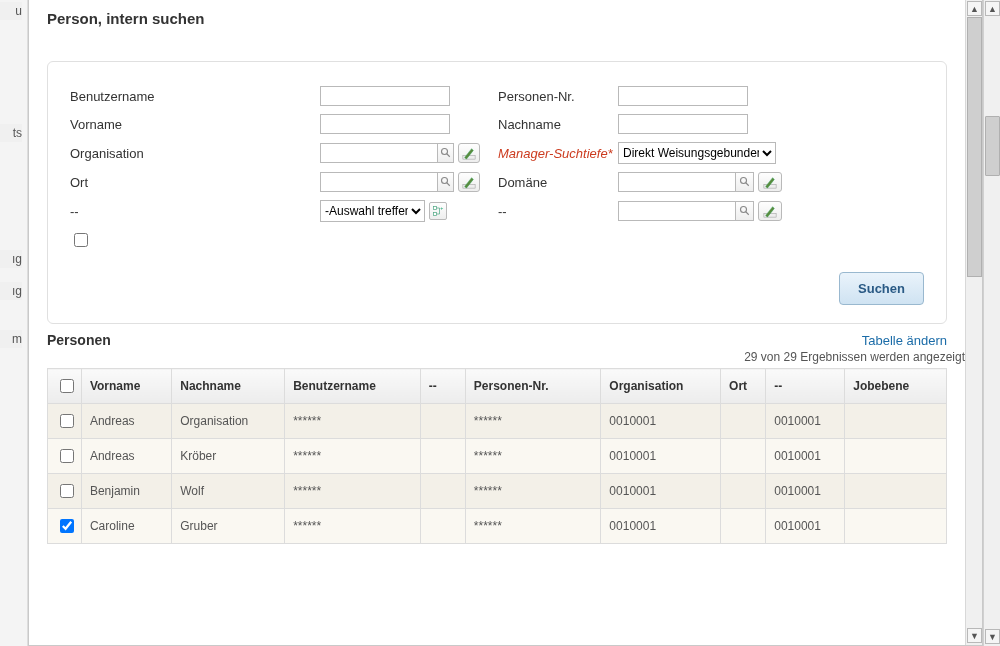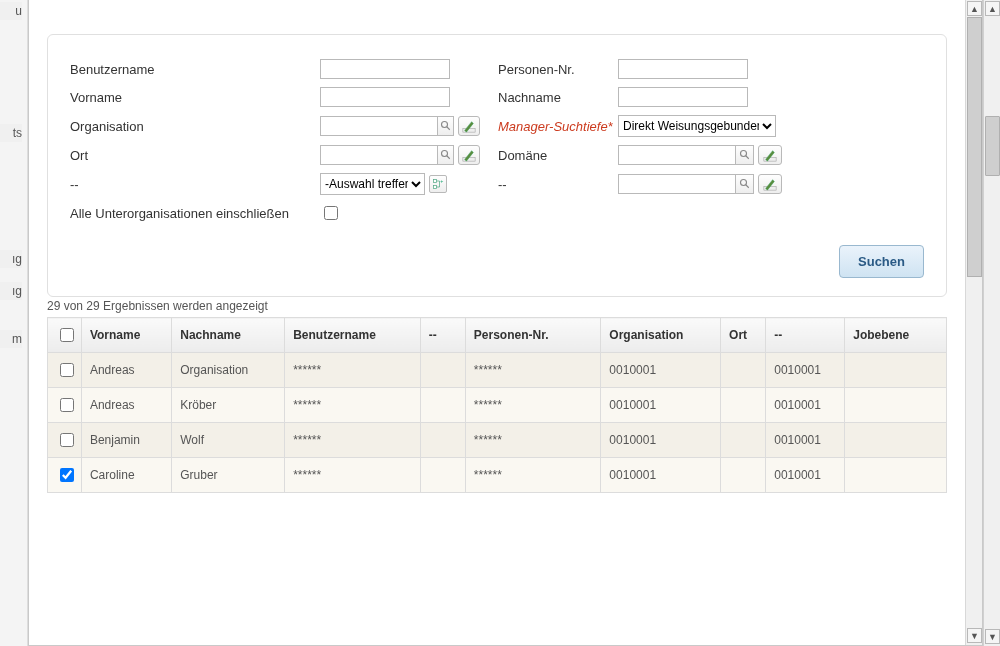--- a/index.html
+++ b/index.html
@@ -32,21 +32,21 @@
   .select.med { width:105px;}
   .tree-icon { width:18px; height:18px; margin-left:4px; border:1px solid #b9b9b9; background:linear-gradient(#fefefe,#eee); display:flex; align-items:center; justify-content:center; cursor:pointer; border-radius:2px;}
   .tree-icon svg { width:12px; height:12px;}
   .chk { width:14px; height:14px; }
   .search-row { text-align:right; margin-top:22px;}
   .btn { display:inline-block; padding:8px 18px; border:1px solid #99b8cf; border-radius:4px; background:linear-gradient(#eaf3fb,#cfe3f2); color:#2a5a85; font-weight:bold; font-size:13px; cursor:pointer;}
   .actions-bar { margin:18px 18px 0 18px;}
   .section-hdr { display:flex; align-items:baseline; justify-content:space-between; margin:8px 18px 0 18px;}
   .section-title { font-weight:bold; font-size:14px; color:#333;}
   .link { color:#1b6ca8; font-size:13px; cursor:pointer;}
-  .count { font-size:12px; color:#555; margin:2px 0 4px 18px;}
+  .count { font-size:12px; color:#555; margin:2px 0 4px 18px;text-align:right;}
   table.results { border-collapse:collapse; width:calc(100% - 36px); margin:0 18px; table-layout:fixed;}
   table.results th, table.results td { border:1px solid #dcdcdc; padding:7px 8px; font-size:12px; text-align:left; color:#555; overflow:hidden; text-overflow:ellipsis; white-space:nowrap;}
   table.results th { background:linear-gradient(#fafafa,#ececec); color:#333; font-weight:bold;}
   table.results td { background:#f3f0e8;}
   table.results tr:nth-child(even) td { background:#faf8f2;}
   col.cb { width:30px;}
   col.c-vor { width:80px;}
   col.c-nach { width:100px;}
   col.c-ben { width:120px;}
   col.c-dash1 { width:40px;}
@@ -75,20 +75,21 @@
   </div>
 
   <div class="dialog">
     <div class="dialog-scrollbar">
       <div class="scroll-arrow">▲</div>
       <div class="dialog-scroll-thumb"></div>
       <div class="scroll-arrow" style="position:absolute;bottom:1px;left:0">▼</div>
     </div>
 
     <div class="dialog-inner">
+      <div class="title">Person, intern suchen</div>
 
       <div class="filter-panel">
         <div class="filter-grid">
 
           <div class="fld-label">Benutzername</div>
           <div><input class="txt-input wide" type="text" style=""></div>
           <div></div>
           <div class="fld-label">Personen-Nr.</div>
           <div><input class="txt-input wide" type="text" style=""></div>
           <div></div>
@@ -188,34 +189,37 @@
             </div>
             <div class="edit-icon">
               <svg viewBox="0 0 16 16">
                   <rect x="1" y="11" width="14" height="4" fill="#eee" stroke="#999" stroke-width="0.6"></rect>
                   <path d="M3 13 L11 3 L13 5 L5 15 Z" fill="#5b8a3c" stroke="#3a6" stroke-width="0.5"></path>
                 </svg>
             </div>
           </div>
           <div></div>
 
-          <div class="fld-label">Alle Unterorganisationen einschließen</div>
           <div><input type="checkbox" class="chk" style=""></div>
           <div></div>
             <div></div>
             <div></div>
             <div></div>
         </div>
 
         <div class="search-row">
           <button class="btn">Suchen</button>
         </div>
       </div>
 
 
+      <div class="section-hdr">
+        <div class="section-title">Personen</div>
+        <div class="link">Tabelle ändern</div>
+      </div>
       <div class="count">29 von 29 Ergebnissen werden angezeigt</div>
 
       <table class="results">
         <colgroup>
           <col class="cb">
             <col class="c-vor">
             <col class="c-nach">
             <col class="c-ben">
           <col class="c-dash1">
             <col class="c-pers">

